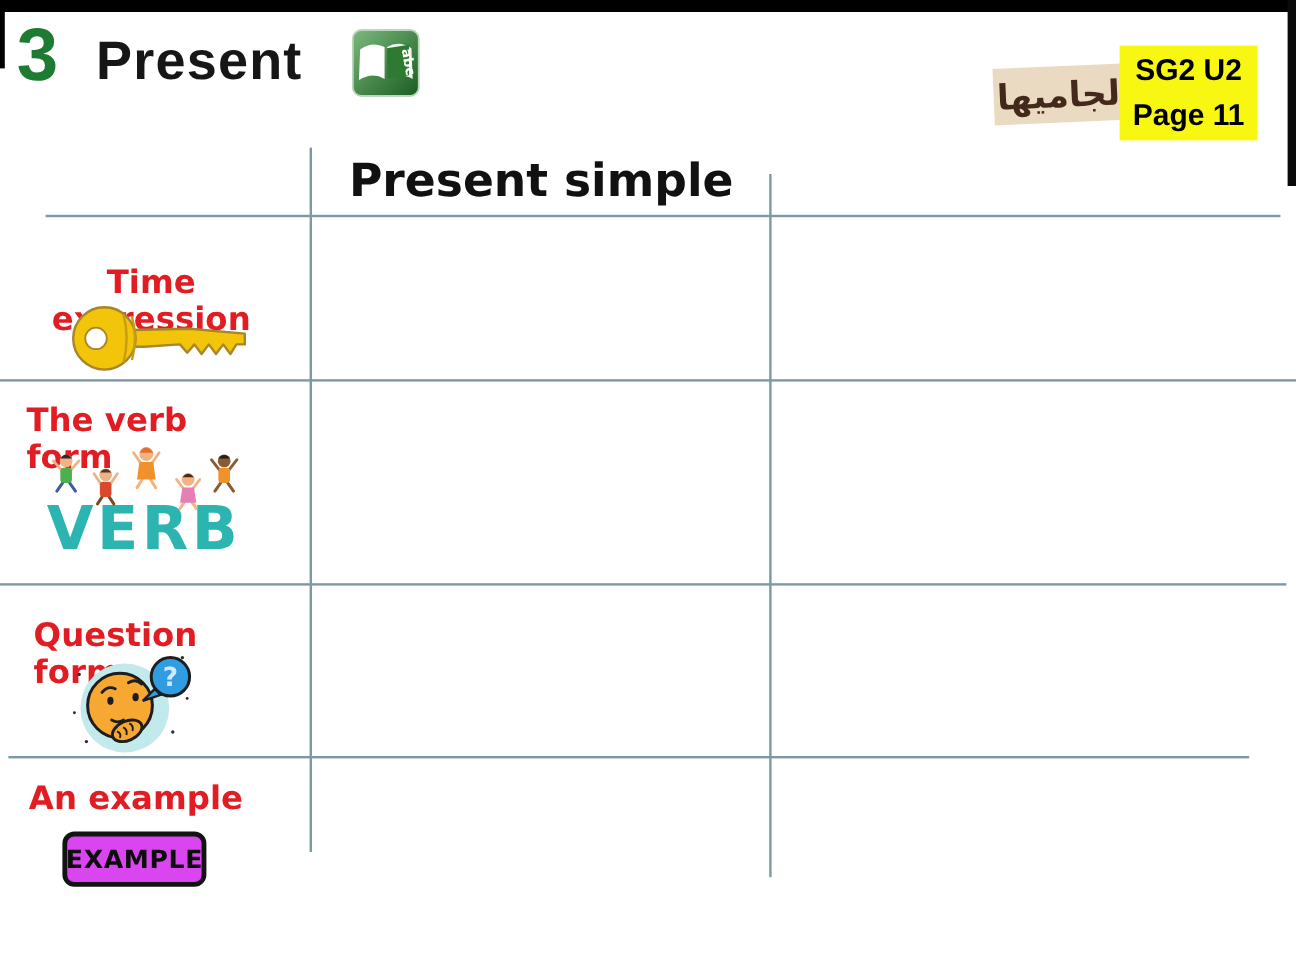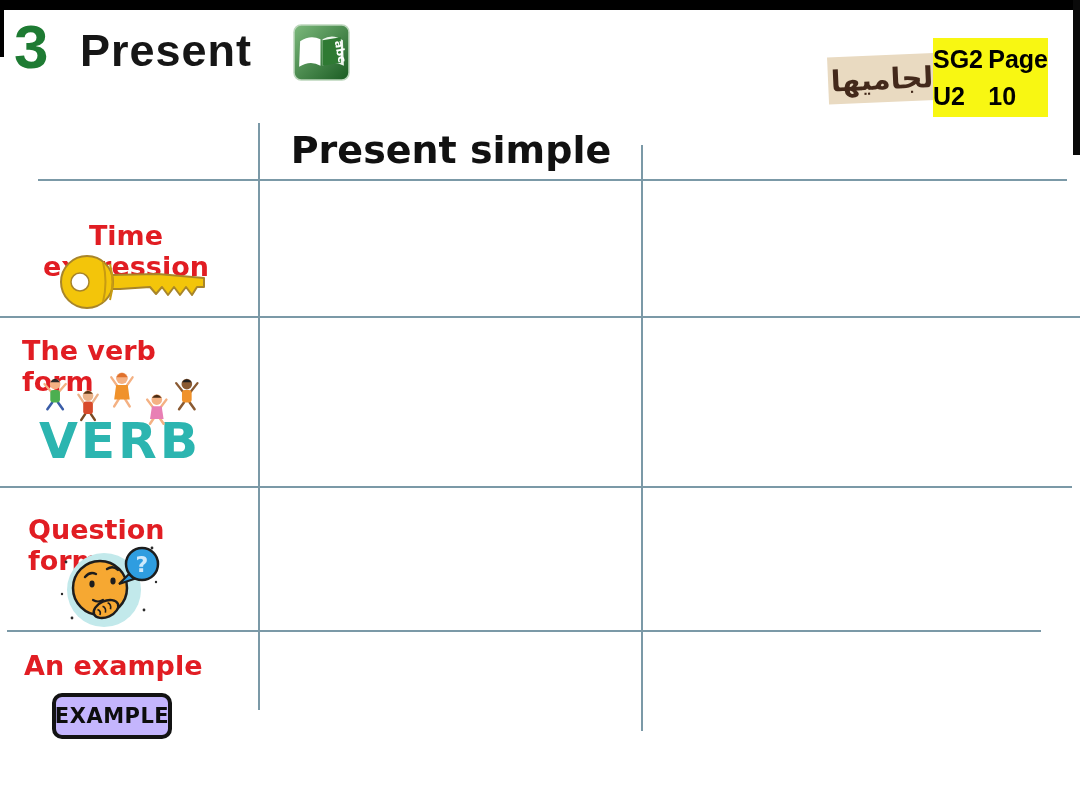--- a/index.html
+++ b/index.html
@@ -16,21 +16,21 @@
   .slide-number{left:14px;top:16px;font-family:"Liberation Sans",sans-serif;
     font-size:62px;font-weight:bold;color:#1e7b33;line-height:1;}
   .slide-title{left:80px;top:28px;font-family:"Liberation Sans",sans-serif;
     font-size:45px;font-weight:bold;color:#161616;letter-spacing:1px;line-height:1;}
   .book-icon{left:293px;top:24px;width:57px;height:57px;}
 
   .watermark{left:828px;top:55px;width:118px;height:47px;background:#e9dac1;
     transform:rotate(-2.5deg);display:flex;align-items:center;justify-content:center;
     font-size:29px;font-weight:bold;color:#43291b;z-index:1;}
   .page-ref{left:933px;top:38px;width:115px;height:79px;background:#f8f712;
-    display:flex;flex-direction:row;align-items:center;justify-content:center;
+    display:flex;flex-direction:column;align-items:center;justify-content:center;
     font-family:"Liberation Sans",sans-serif;font-size:25px;font-weight:bold;color:#000;
     line-height:1.45;z-index:2;}
 
   
   .gline{background:#7b99a7;}
   .vline1{left:258px;top:123px;width:2px;height:587px;}
   .vline2{left:641px;top:145px;width:2px;height:586px;}
   .hline1{left:38px;top:179px;width:1029px;height:2px;}
   .hline2{left:0px;top:316px;width:1080px;height:2px;}
   .hline3{left:0px;top:486px;width:1072px;height:2px;}
@@ -43,21 +43,21 @@
   .row-label{color:#e11d23;font-size:27px;font-weight:bold;}
   .r1-label{left:18px;top:220px;width:216px;text-align:center;}
   .r2-label{left:22px;top:335px;width:210px;}
   .r3-label{left:28px;top:514px;width:200px;}
   .r4-label{left:24px;top:650px;width:180px;}
 
   .key-icon{left:58px;top:250px;width:152px;height:64px;}
   .verb-icon{left:28px;top:368px;width:184px;height:98px;}
   .think-icon{left:56px;top:538px;width:112px;height:92px;}
 
-  .example-badge{left:52px;top:693px;width:112px;height:38px;background:#c4b5fd;
+  .example-badge{left:52px;top:693px;width:112px;height:38px;background:#d946ef;
     border:4px solid #131313;border-radius:10px;display:flex;align-items:center;
     justify-content:center;font-size:21px;font-weight:800;color:#0d0d0d;
     font-family:"DejaVu Sans",sans-serif;letter-spacing:0.5px;}
 
   .cell{background:transparent;}
 </style>
 </head>
 <body>
 
 <div class="canvas">
@@ -80,21 +80,21 @@
     <path d="M7 17 Q17 10 27 15 L27 41 Q17 35 6 42 Z" fill="#ffffff"></path>
     <path d="M49 16 Q39 9 29 15 L29 41 Q39 35 50 41 Z" fill="#eef5ee"></path>
     <path d="M29 16 L47 13 L47 38 L29 41 Z" fill="#2f7a33"></path>
     <text transform="translate(41 17) rotate(80)" font-size="11" font-weight="bold" fill="#ffffff" font-family="DejaVu Sans, sans-serif">abc</text>
   </svg>
 
   <div class="abs watermark" dir="rtl">الجاميها</div>
 
   <div class="abs page-ref">
     <span>SG2 U2</span>
-    <span>Page 10</span>
+    <span>Page 11</span>
   </div>
 
   <div class="abs gline vline1"></div>
   <div class="abs gline vline2"></div>
   <div class="abs gline hline1"></div>
   <div class="abs gline hline2"></div>
   <div class="abs gline hline3"></div>
   <div class="abs gline hline4"></div>
 
   <div class="abs col-header c1">Present simple</div>

